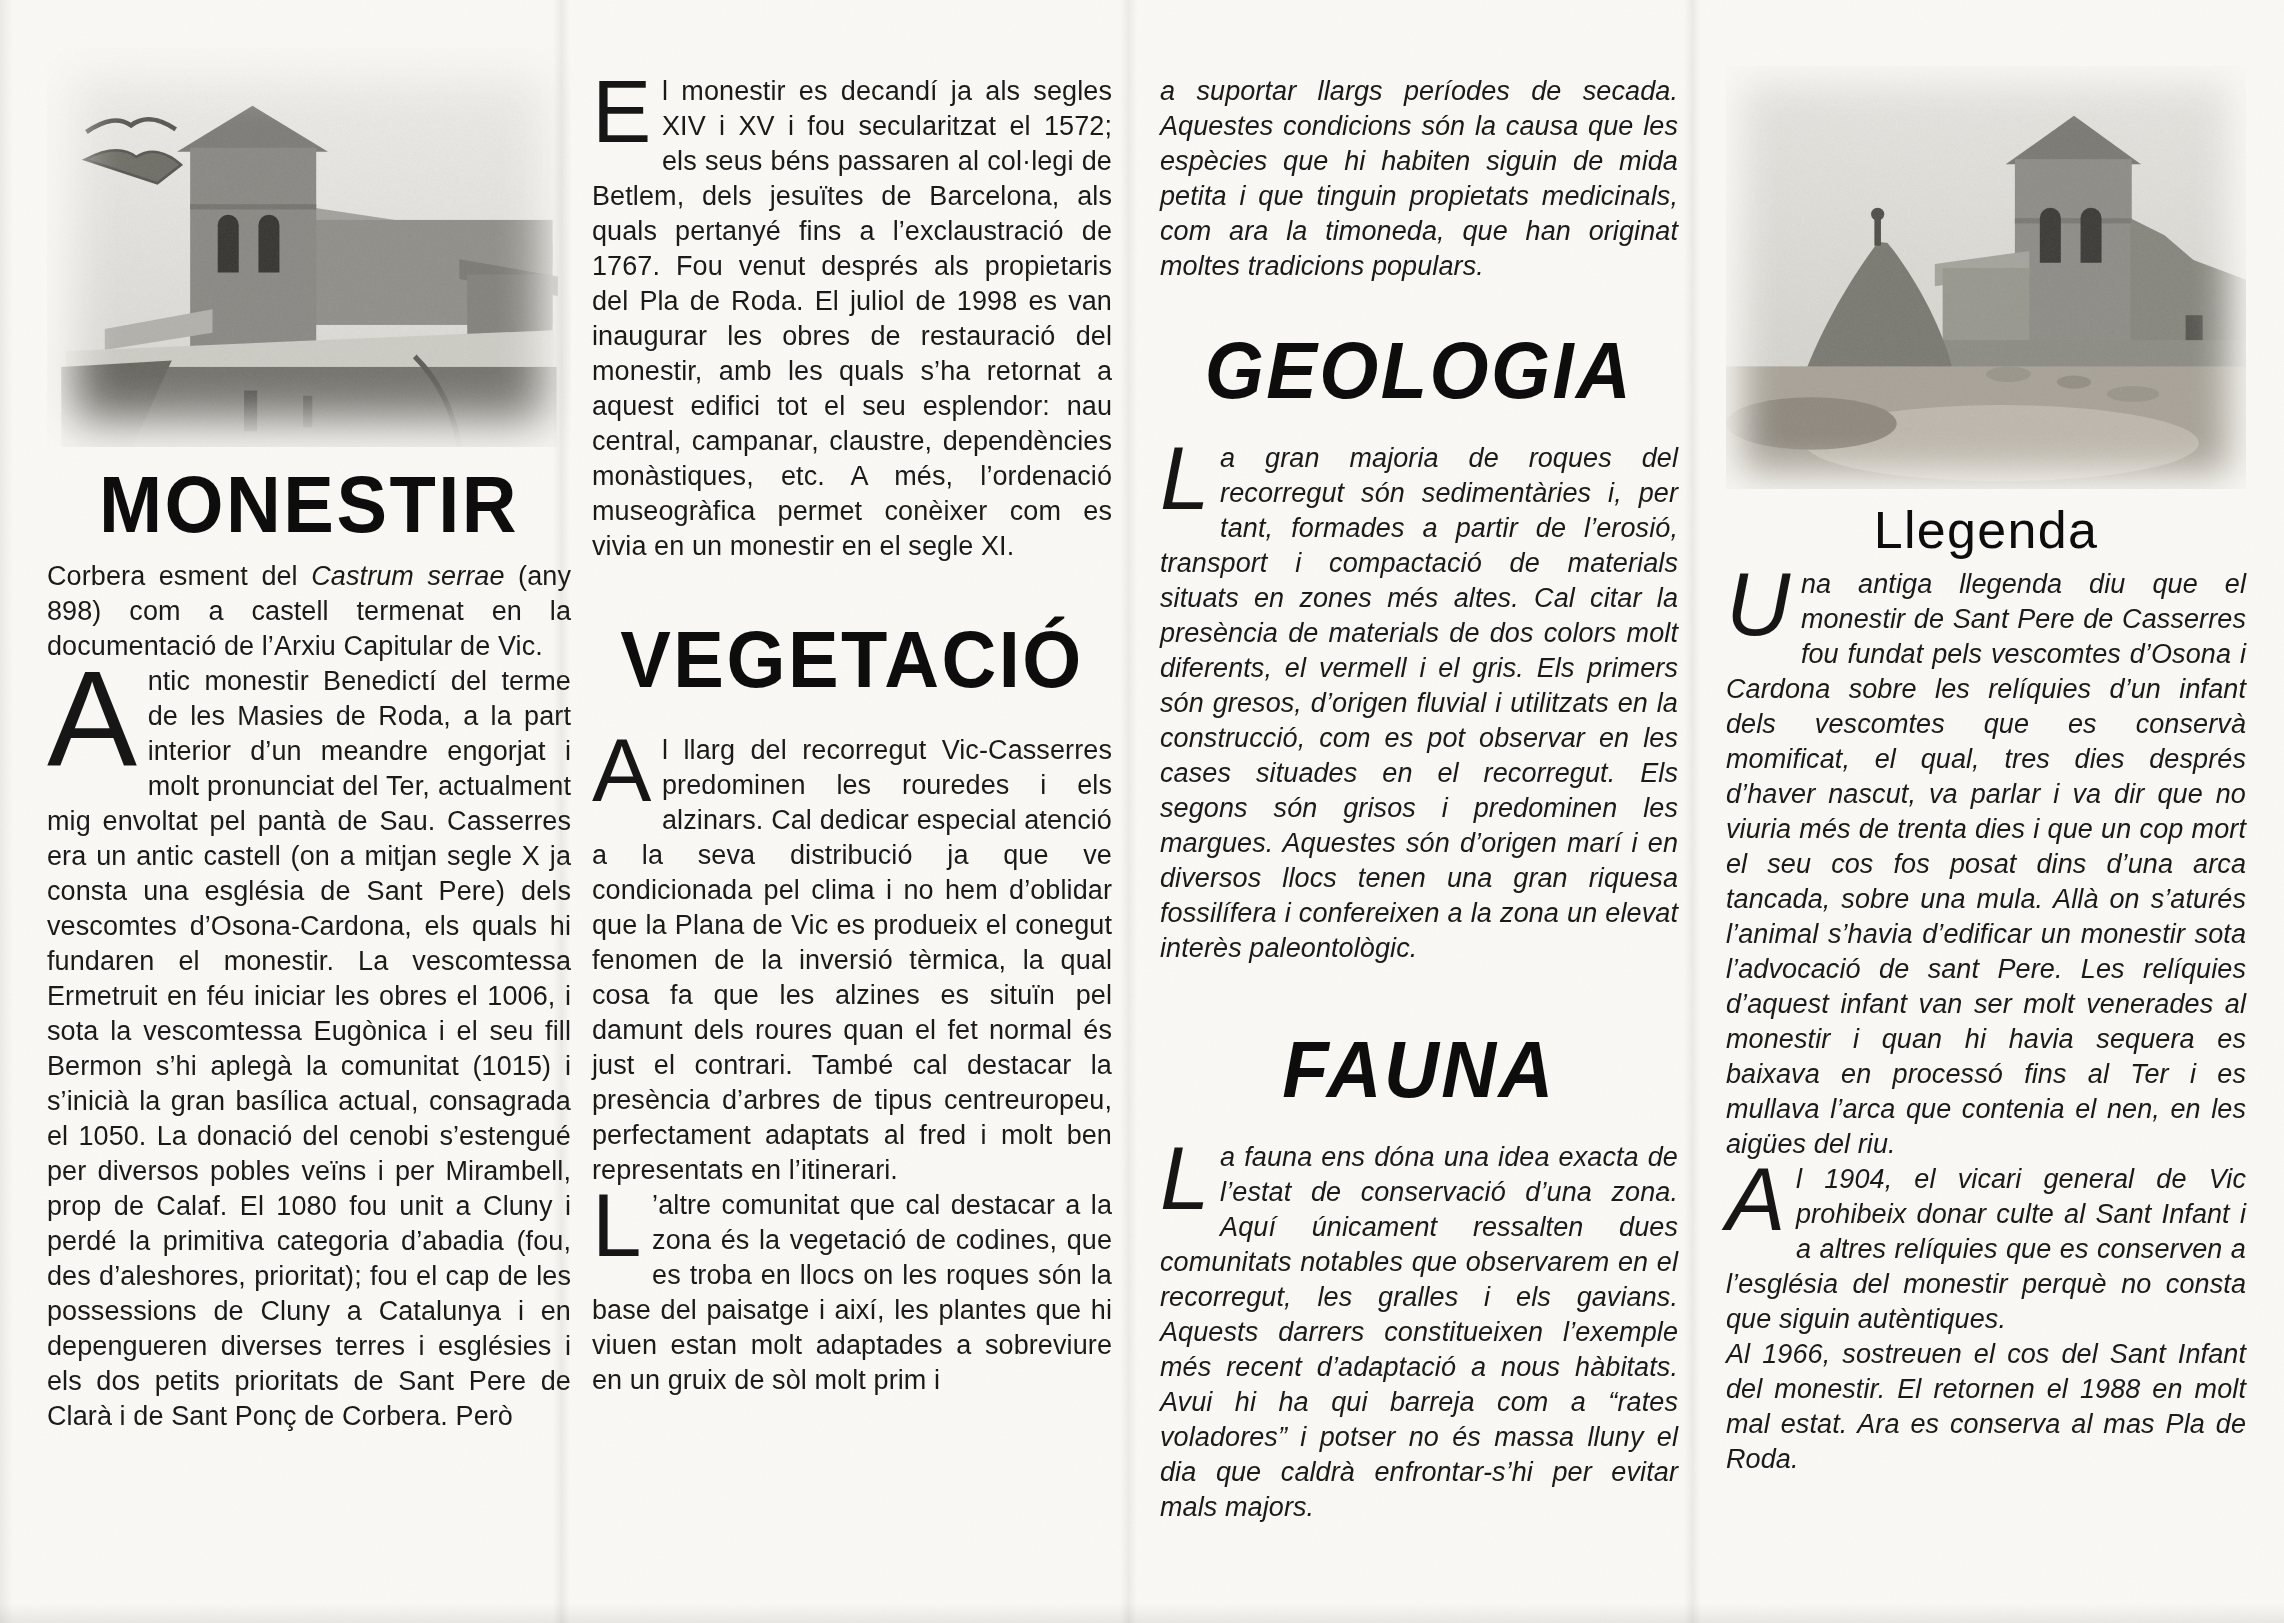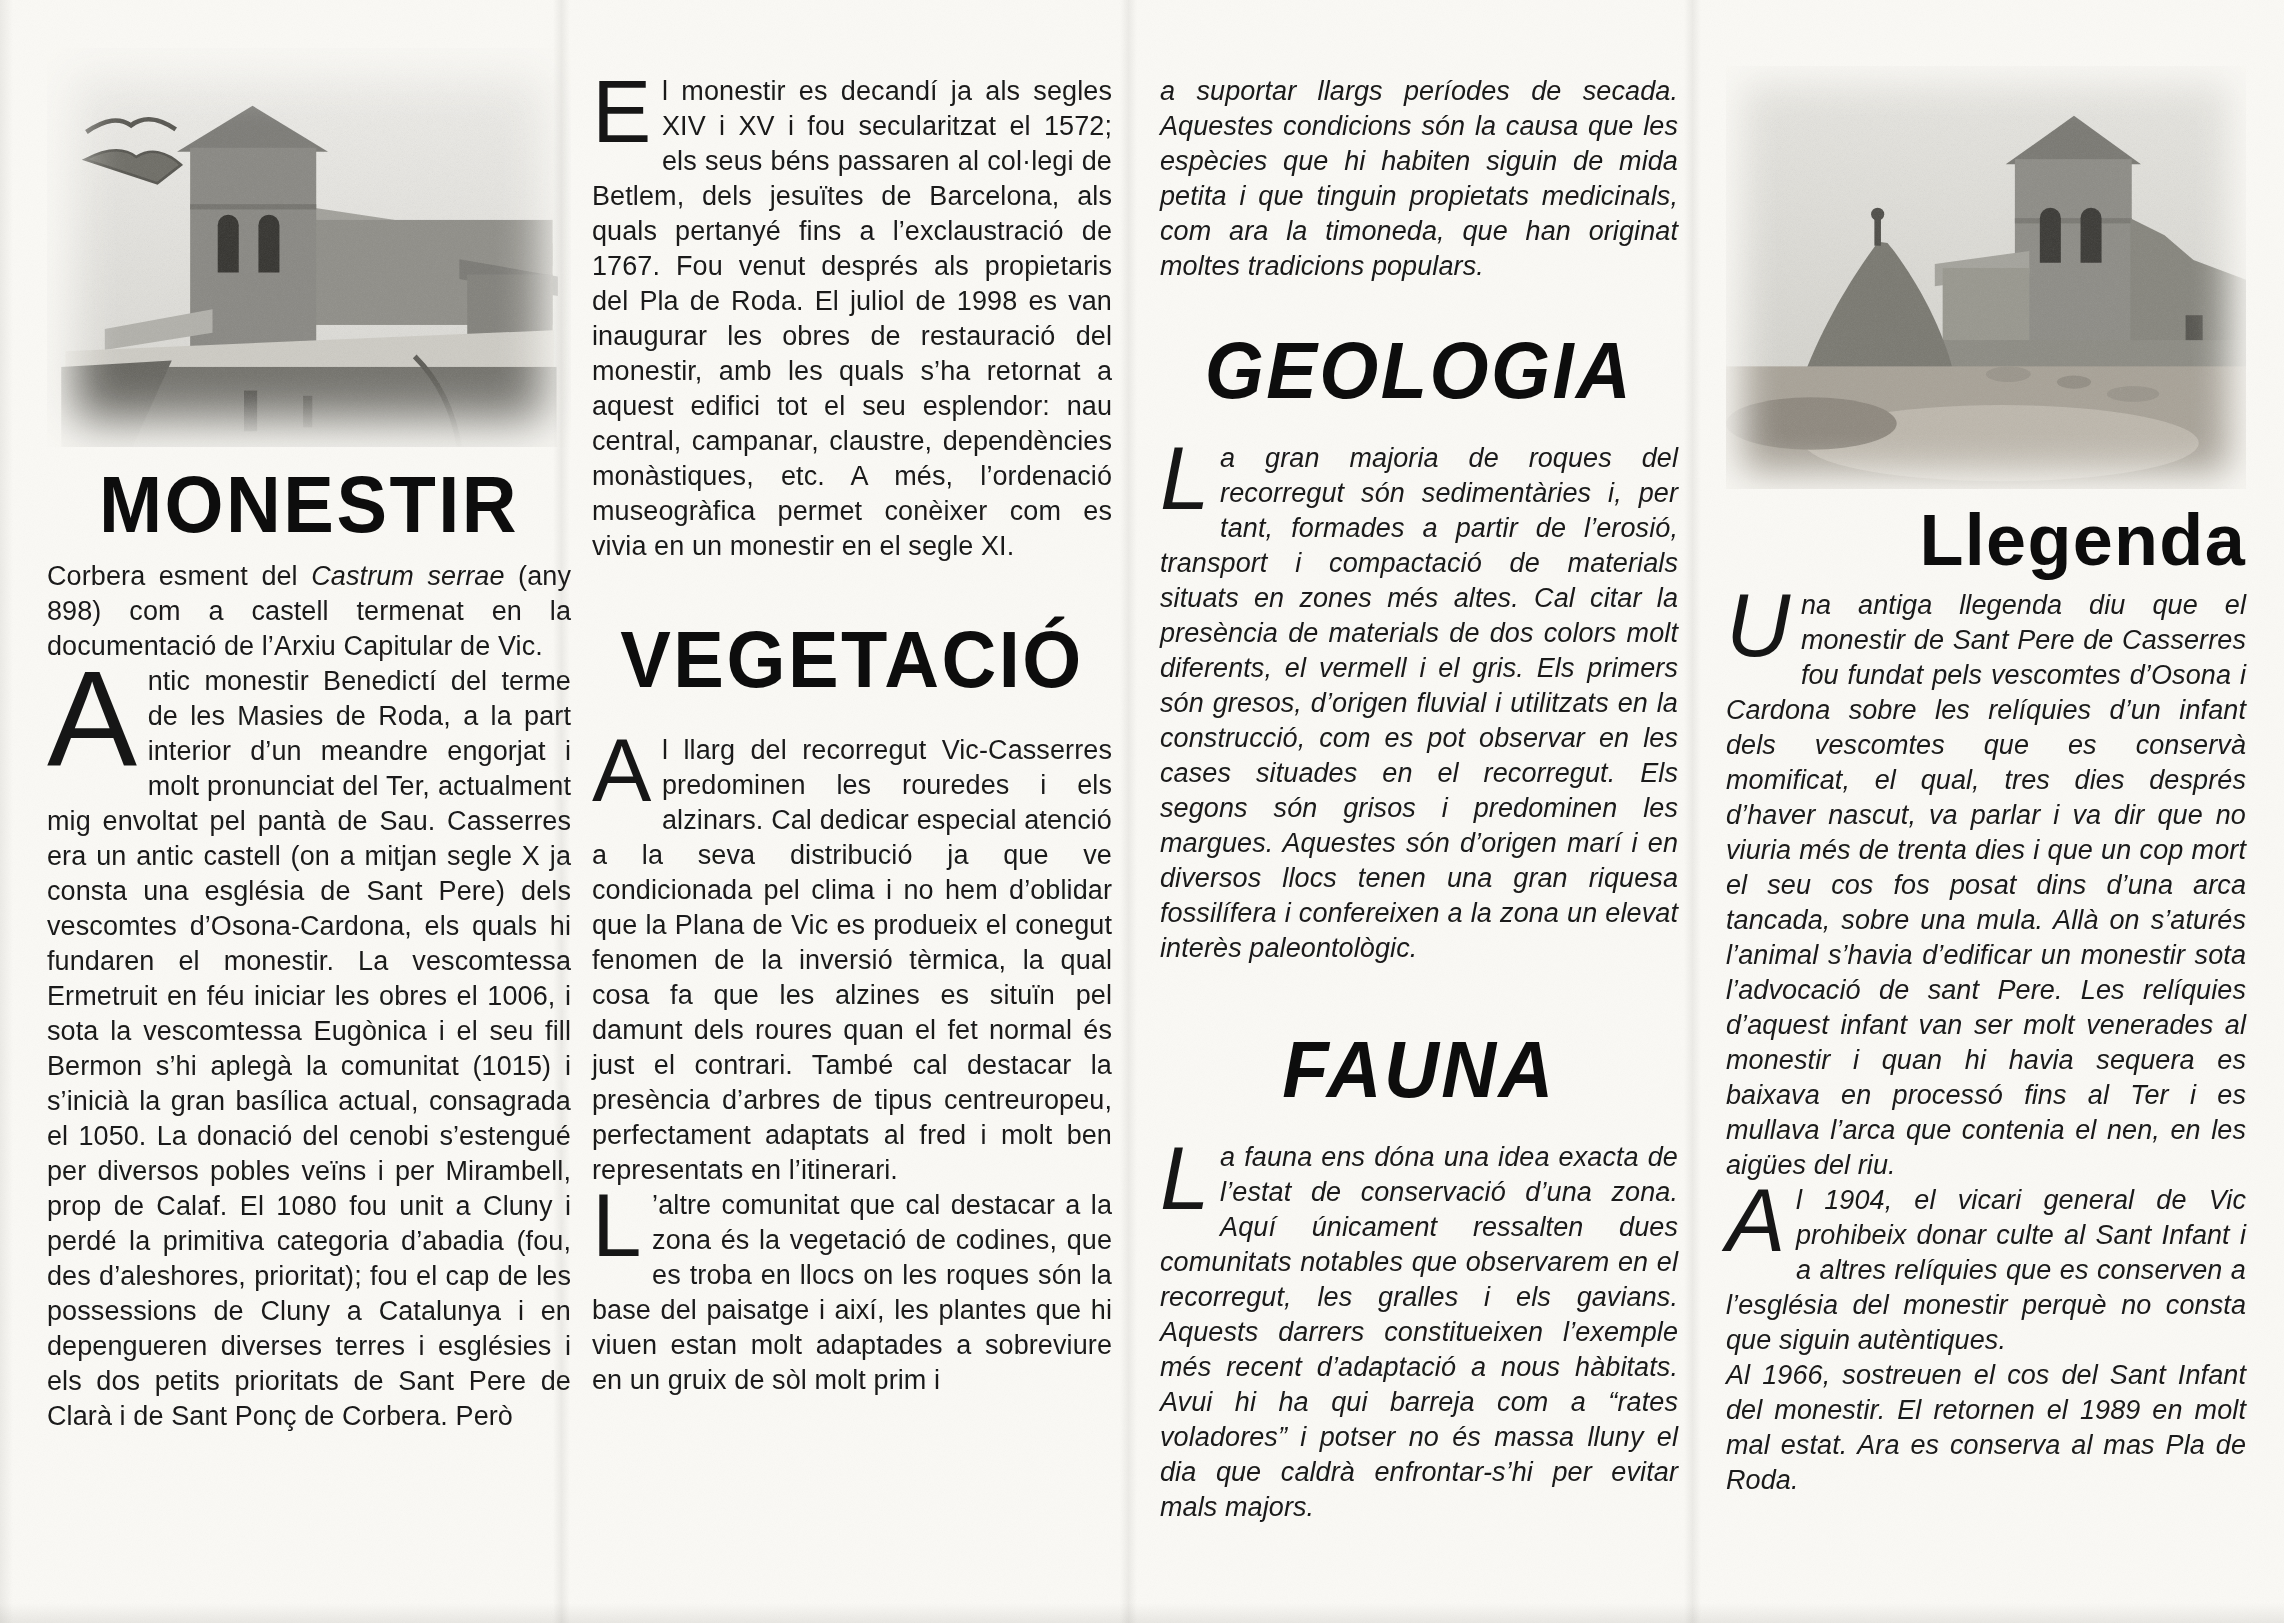--- a/index.html
+++ b/index.html
@@ -38,25 +38,25 @@
     transform:scaleX(0.96);
     transform-origin:center;
     white-space:nowrap;
   }
   .h-monestir{margin:17px 0 13px 0;}
   .h-vegetacio{margin:55px 0 31.5px 0;}
   .h-geologia{margin:46px 0 29px 0;}
   .h-fauna{margin:63px 0 29px 0;}
   .h-llegenda{
     margin:14.4px 0 9.2px 0;
-    font-weight:bold;
-    font-size:72px;
+    font-weight:normal;
+    font-size:52px;
     line-height:1.05;
     letter-spacing:1.3px;
-    text-align:right;
+    text-align:center;
     color:#0d0d0d;
   }
 
   .dropcap{
     float:left;
     font-weight:400;
     color:#161616;
     margin:3.3px 10.5px 0 0;
   }
   .dc3{font-size:135px;line-height:104px;}
@@ -224,21 +224,21 @@
       </svg>
       <span class="vignette vignette-soft"></span>
     </figure>
 
     <h2 class="h-llegenda">Llegenda</h2>
 
     <p class="para"><span class="dropcap dc2">U</span><span>na antiga llegenda diu que el monestir de Sant Pere de Casserres fou fundat pels vescomtes d’Osona i Cardona sobre les relíquies d’un infant dels vescomtes que es conservà momificat, el qual, tres dies després d’haver nascut, va parlar i va dir que no viuria més de trenta dies i que un cop mort el seu cos fos posat dins d’una arca tancada, sobre una mula. Allà on s’aturés l’animal s’havia d’edificar un monestir sota l’advocació de sant Pere. Les relíquies d’aquest infant van ser molt venerades al monestir i quan hi havia sequera es baixava en processó fins al Ter i es mullava l’arca que contenia el nen, en les aigües del riu.</span></p>
 
     <p class="para"><span class="dropcap dc2">A</span><span>l 1904, el vicari general de Vic prohibeix donar culte al Sant Infant i a altres relíquies que es conserven a l’església del monestir perquè no consta que siguin autèntiques.</span></p>
 
-    <p class="para">Al 1966, sostreuen el cos del Sant Infant del monestir. El retornen el 1989 en molt mal estat. Ara es conserva al mas Pla de Roda.</p>
+    <p class="para">Al 1966, sostreuen el cos del Sant Infant del monestir. El retornen el 1988 en molt mal estat. Ara es conserva al mas Pla de Roda.</p>
   </section>
 
   <div class="fold fold-1"></div>
   <div class="fold fold-2"></div>
   <div class="fold fold-3"></div>
   <div class="edge-left"></div>
   <div class="edge-bottom"></div>
 
   <svg class="page-grain" width="2284" height="1623" viewBox="0 0 3480 2473">
     <defs>

